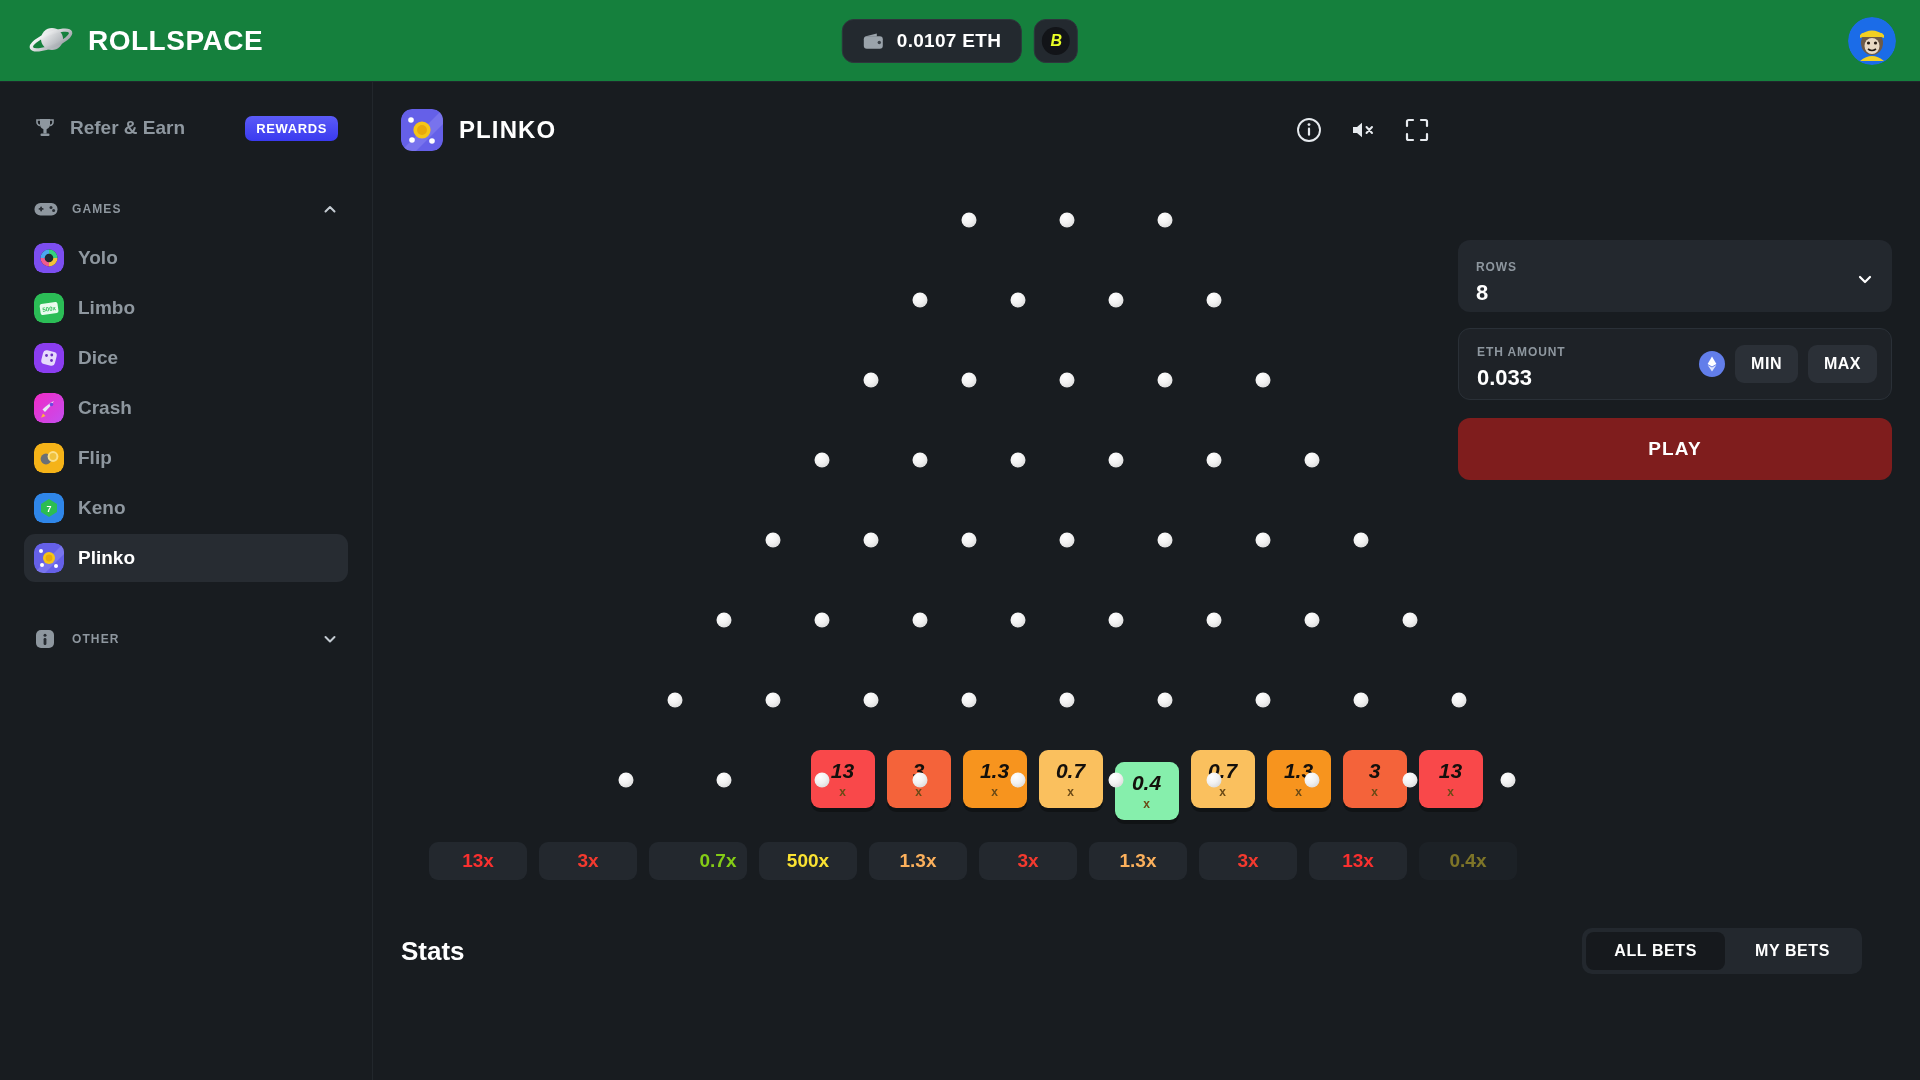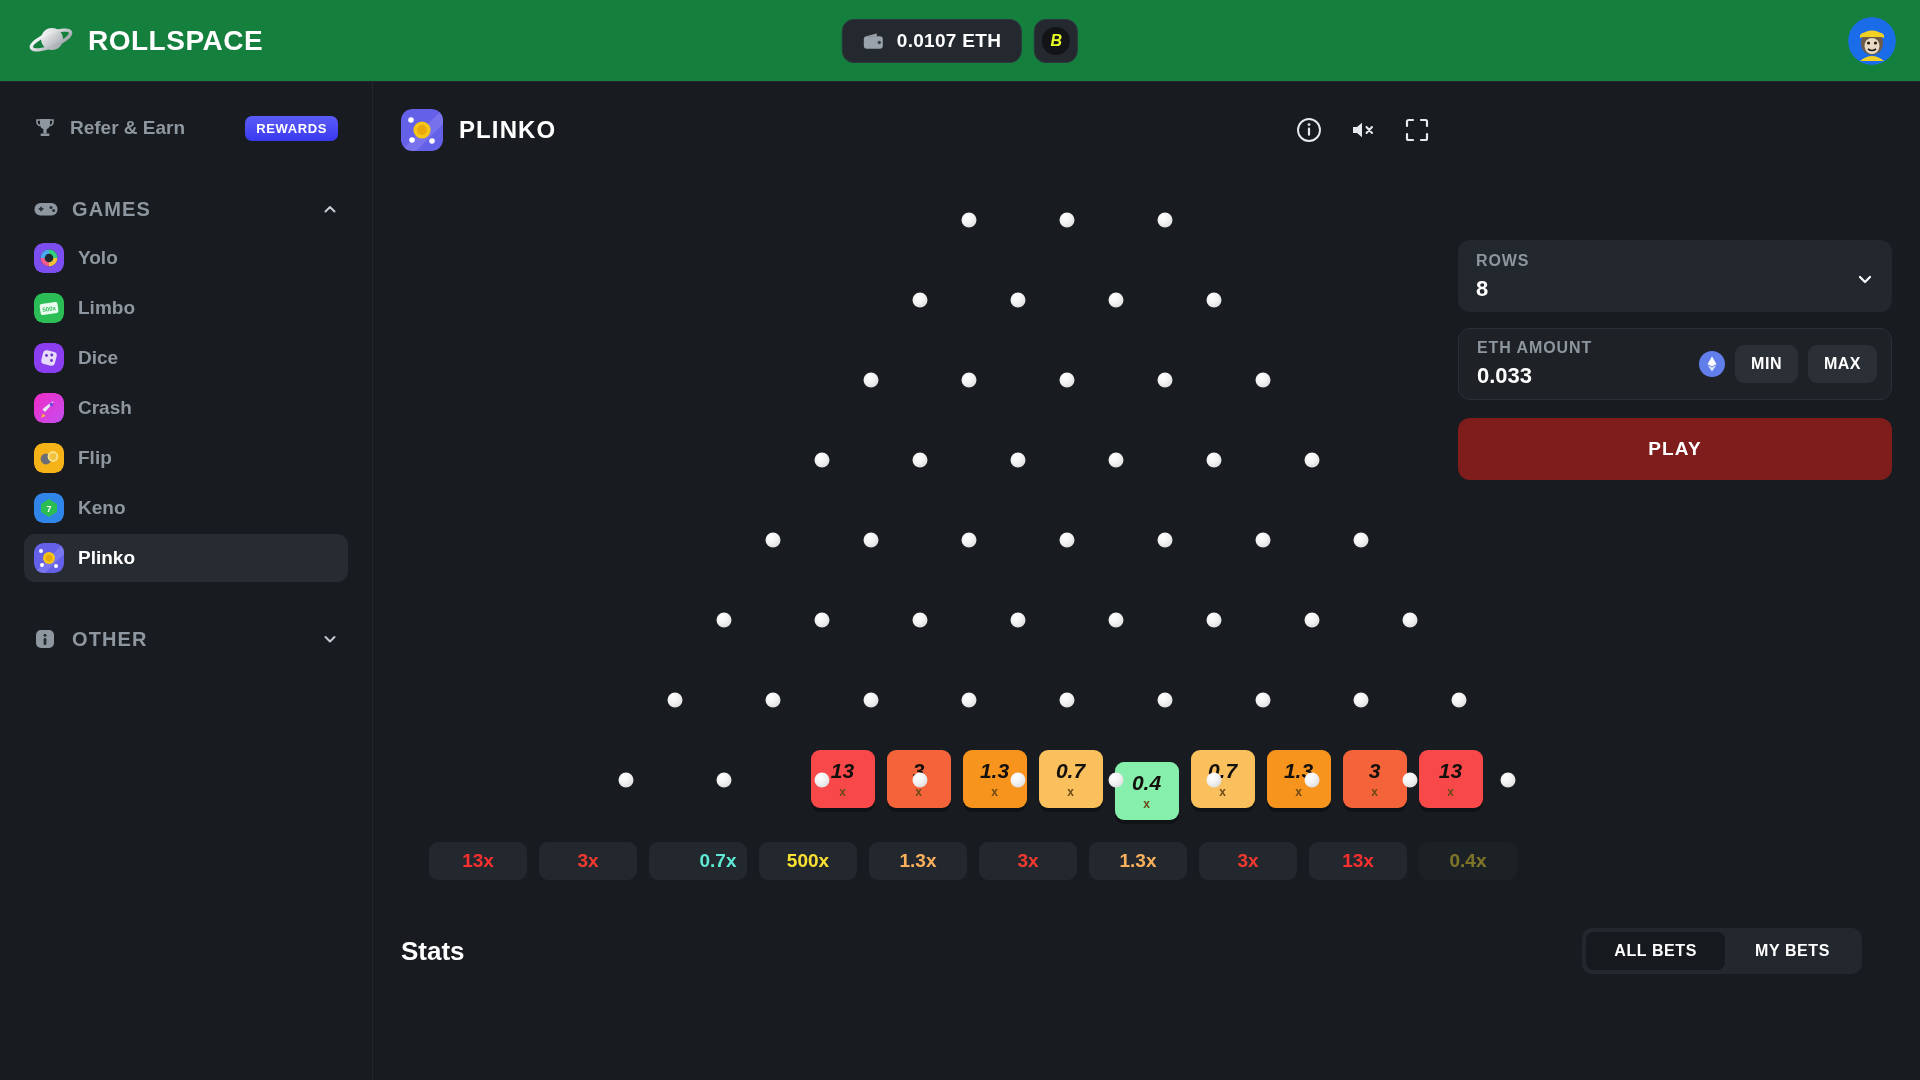--- a/index.html
+++ b/index.html
@@ -74,21 +74,21 @@
     background: linear-gradient(180deg,#5b5bf7 0%,#3a3af0 100%);
     color: #fff; font-size: 13px; font-weight: 800; letter-spacing: 0.6px;
     padding: 5px 11px; border-radius: 7px;
   }
   .section-head {
     display: flex; align-items: center; height: 46px;
     margin-top: 14px; padding: 0 10px; cursor: pointer;
   }
   .section-head .sicon { width: 24px; height: 22px; margin-right: 14px; display:flex; align-items:center; }
   .section-title {
-    flex: 1; font-size: 20px; font-weight: 800; color: #8e979f; letter-spacing: 1.1px;
+    flex: 1; font-size: 12px; font-weight: 800; color: #8e979f; letter-spacing: 1.1px;
   }
   .chev { width: 16px; height: 16px; }
   .nav-item {
     display: flex; align-items: center; height: 48px;
     padding: 0 10px; border-radius: 11px; margin-top: 2px; cursor: pointer;
   }
   .nav-item.active { background: #272c32; }
   .game-icon {
     width: 30px; height: 30px; border-radius: 9px; margin-right: 14px;
     flex: 0 0 30px; position: relative; overflow: hidden;
@@ -150,21 +150,21 @@
   
   .controls {
     position: absolute; right: 28px; top: 158px; width: 434px;
   }
   .ctl-row { display: flex; gap: 16px; }
   .select-box {
     flex: 1; height: 72px; background: #23282e; border-radius: 12px;
     padding: 12px 18px; position: relative; cursor: pointer;
   }
   .ctl-label {
-    font-size: 16px; font-weight: 800; color: #8e979f; letter-spacing: 0.9px;
+    font-size: 12px; font-weight: 800; color: #8e979f; letter-spacing: 0.9px; margin-top: 8px;
   }
   .ctl-value { font-size: 22px; font-weight: 800; color: #ffffff; margin-top: 6px; }
   .select-chev { position: absolute; right: 18px; top: 30px; width: 18px; height: 18px; }
 
   .amount-box {
     margin-top: 16px; height: 72px; background: #1e2227;
     border: 1px solid #2a3037; border-radius: 12px;
     padding: 12px 14px 12px 18px; display: flex; align-items: center;
   }
   .amount-left { flex: 1; }
@@ -521,21 +521,21 @@
             <div class="bucket" style="background: rgb(249, 72, 74); box-shadow: rgba(0, 0, 0, 0.32) 0px 4px 0px;">
               <div class="bucket-val">13</div>
               <div class="bucket-x">x</div>
             </div>
           </div>
       </div>
 
       <div class="history" id="history">
           <div class="hist-pill" style="color: rgb(249, 48, 47);">13x</div>
           <div class="hist-pill" style="color: rgb(244, 58, 47);">3x</div>
-          <div class="hist-pill" style="color: #5eead4; padding-left: 40px;">0.7x</div>
+          <div class="hist-pill" style="color: #84cc16; padding-left: 40px;">0.7x</div>
           <div class="hist-pill" style="color: rgb(250, 226, 50);">500x</div>
           <div class="hist-pill" style="color: rgb(251, 176, 92);">1.3x</div>
           <div class="hist-pill" style="color: rgb(244, 58, 47);">3x</div>
           <div class="hist-pill" style="color: rgb(251, 176, 92);">1.3x</div>
           <div class="hist-pill" style="color: rgb(244, 58, 47);">3x</div>
           <div class="hist-pill" style="color: rgb(249, 48, 47);">13x</div>
           <div class="hist-pill" style="color: rgb(250, 226, 50); opacity: 0.45;">0.4x</div>
         </div>
 
       <div class="stats-row">

